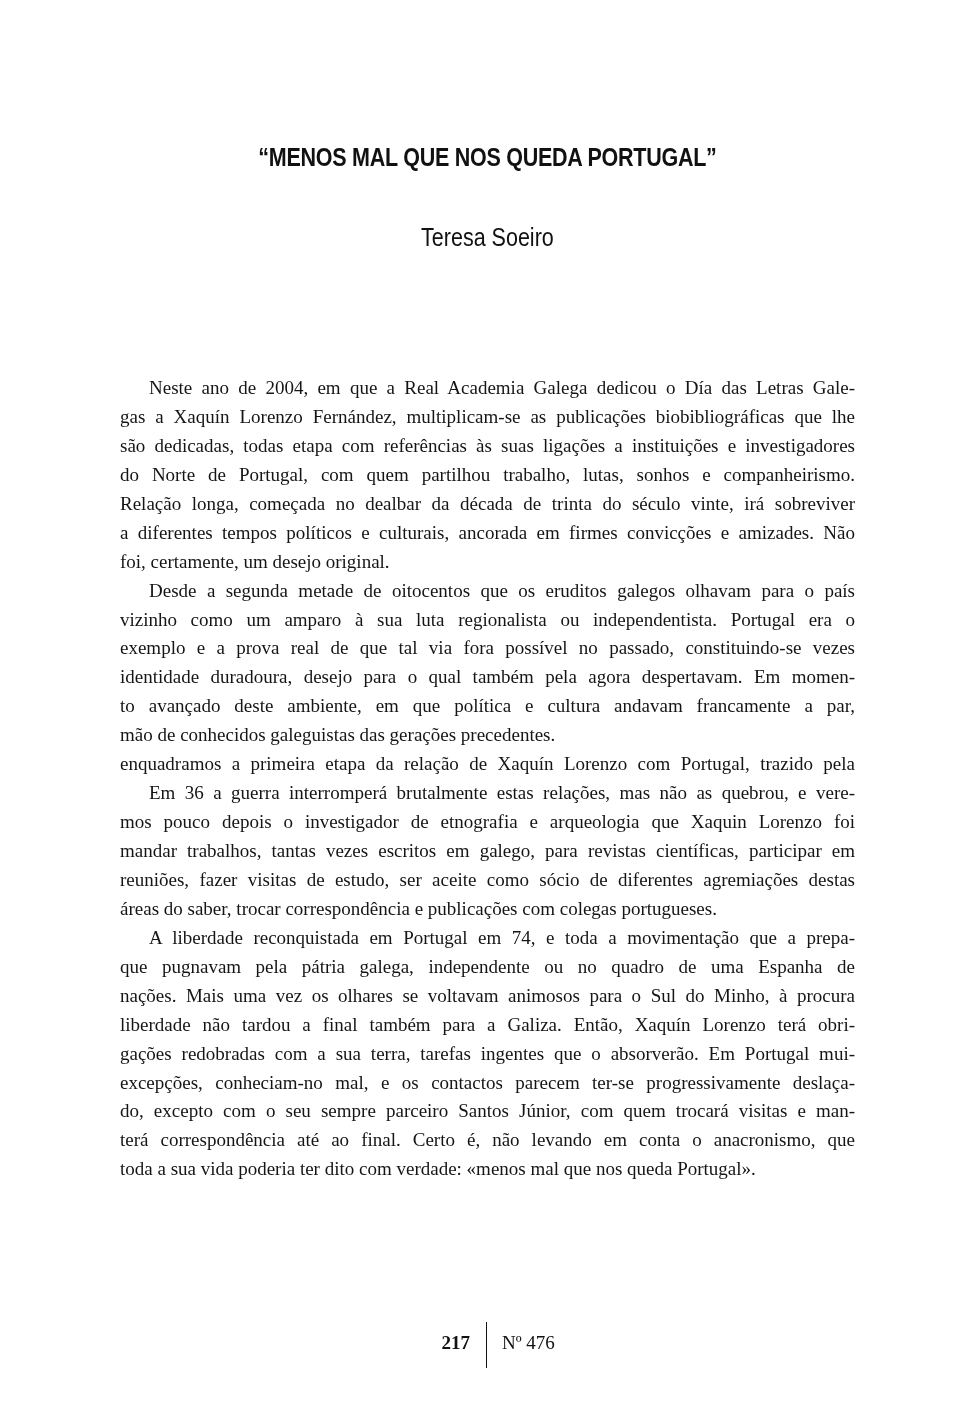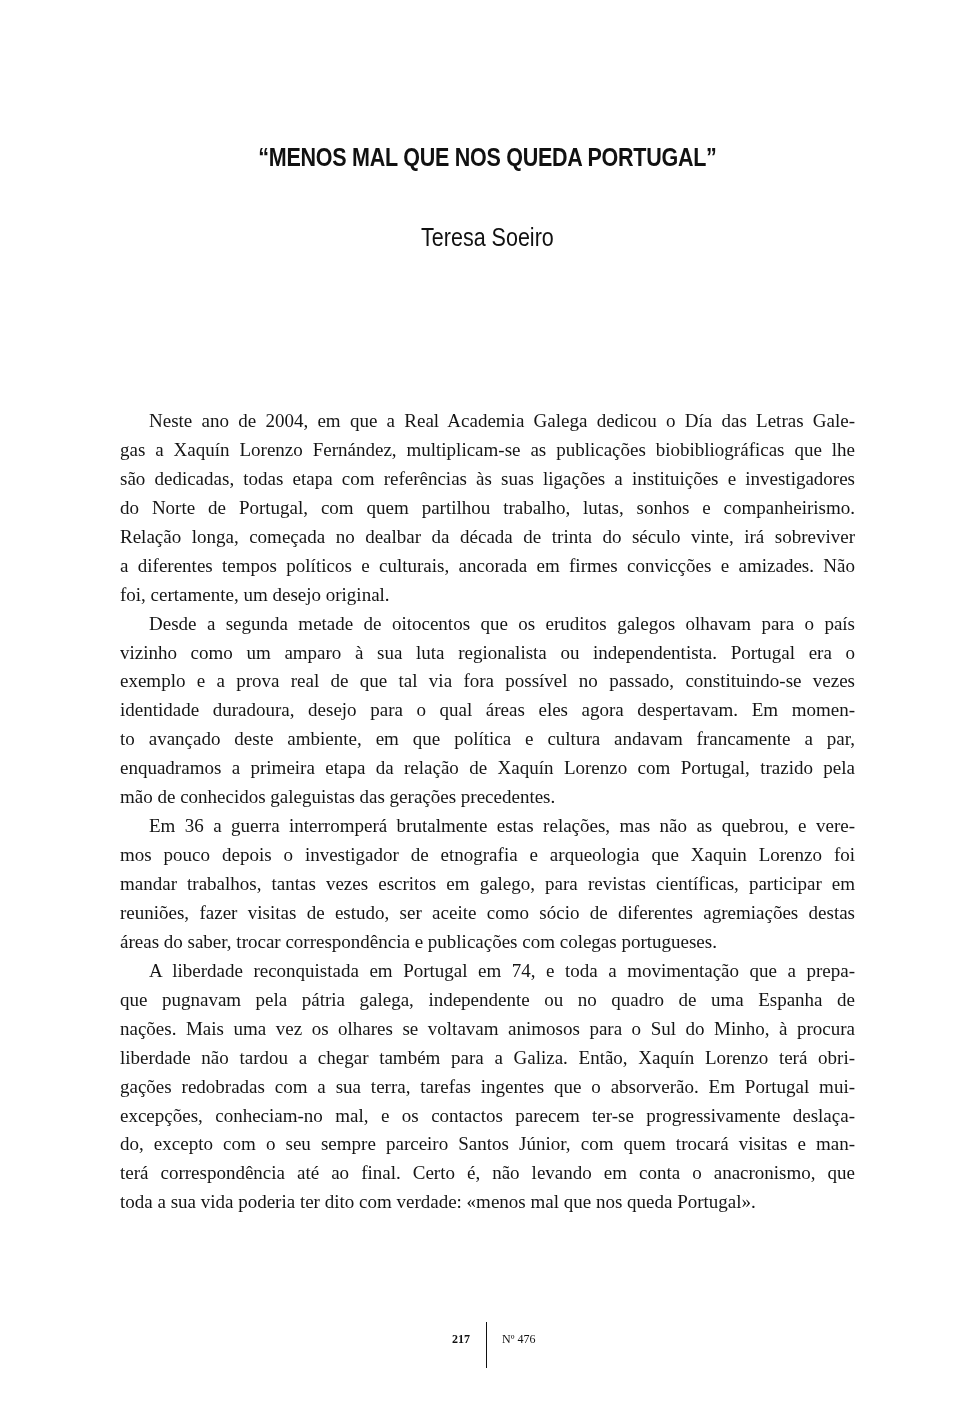--- a/index.html
+++ b/index.html
@@ -35,21 +35,21 @@
       width: 975px;
       text-align: center;
       font-family: "Liberation Sans", sans-serif;
       font-size: 25px;
       transform: scaleX(0.86);
       transform-origin: 487px 0;
       color: #111;
     }
     .body {
       position: absolute;
-      top: 407px;
+      top: 374px;
       left: 120px;
       width: 735px;
       font-family: "Liberation Serif", serif;
       font-size: 19px;
       color: #151515;
     }
     .line {
       height: 28.95px;
       line-height: 28.95px;
       text-align: justify;
@@ -62,21 +62,21 @@
     .line.indent {
       padding-left: 29px;
     }
     .footer {
       position: absolute;
       top: 1322px;
       left: 0;
       width: 975px;
       height: 48px;
       font-family: "Liberation Serif", serif;
-      font-size: 12px;
+      font-size: 19px;
       color: #111;
     }
     .page-num {
       position: absolute;
       right: 505px;
       top: 10px;
       font-weight: bold;
     }
     .divider {
       position: absolute;
@@ -105,37 +105,37 @@
     <div class="line">são dedicadas, todas etapa com referências às suas ligações a instituições e investigadores</div>
     <div class="line">do Norte de Portugal, com quem partilhou trabalho, lutas, sonhos e companheirismo.</div>
     <div class="line">Relação longa, começada no dealbar da década de trinta do século vinte, irá sobreviver</div>
     <div class="line">a diferentes tempos políticos e culturais, ancorada em firmes convicções e amizades. Não</div>
     <div class="line last">foi, certamente, um desejo original.</div>
   </div>
   <div>
     <div class="line indent">Desde a segunda metade de oitocentos que os eruditos galegos olhavam para o país</div>
     <div class="line">vizinho como um amparo à sua luta regionalista ou independentista. Portugal era o</div>
     <div class="line">exemplo e a prova real de que tal via fora possível no passado, constituindo-se vezes</div>
-    <div class="line">identidade duradoura, desejo para o qual áreas eles agora despertavam. Em momen-</div>
+    <div class="line">identidade duradoura, desejo para o qual também pela agora despertavam. Em momen-</div>
     <div class="line">to avançado deste ambiente, em que política e cultura andavam francamente a par,</div>
+    <div class="line last">mão de conhecidos galeguistas das gerações precedentes.</div>
     <div class="line">enquadramos a primeira etapa da relação de Xaquín Lorenzo com Portugal, trazido pela</div>
-    <div class="line last">mão de conhecidos galeguistas das gerações precedentes.</div>
   </div>
   <div>
     <div class="line indent">Em 36 a guerra interromperá brutalmente estas relações, mas não as quebrou, e vere-</div>
     <div class="line">mos pouco depois o investigador de etnografia e arqueologia que Xaquin Lorenzo foi</div>
     <div class="line">mandar trabalhos, tantas vezes escritos em galego, para revistas científicas, participar em</div>
     <div class="line">reuniões, fazer visitas de estudo, ser aceite como sócio de diferentes agremiações destas</div>
     <div class="line last">áreas do saber, trocar correspondência e publicações com colegas portugueses.</div>
   </div>
   <div>
     <div class="line indent">A liberdade reconquistada em Portugal em 74, e toda a movimentação que a prepa-</div>
     <div class="line">que pugnavam pela pátria galega, independente ou no quadro de uma Espanha de</div>
     <div class="line">nações. Mais uma vez os olhares se voltavam animosos para o Sul do Minho, à procura</div>
-    <div class="line">liberdade não tardou a chegar também para a Galiza. Então, Xaquín Lorenzo terá obri-</div>
+    <div class="line">liberdade não tardou a final também para a Galiza. Então, Xaquín Lorenzo terá obri-</div>
     <div class="line">gações redobradas com a sua terra, tarefas ingentes que o absorverão. Em Portugal mui-</div>
     <div class="line">excepções, conheciam-no mal, e os contactos parecem ter-se progressivamente deslaça-</div>
     <div class="line">do, excepto com o seu sempre parceiro Santos Júnior, com quem trocará visitas e man-</div>
     <div class="line">terá correspondência até ao final. Certo é, não levando em conta o anacronismo, que</div>
     <div class="line last">toda a sua vida poderia ter dito com verdade: «menos mal que nos queda Portugal».</div>
   </div>
 </div>
 
 <div class="footer">
   <span class="page-num">217</span>

